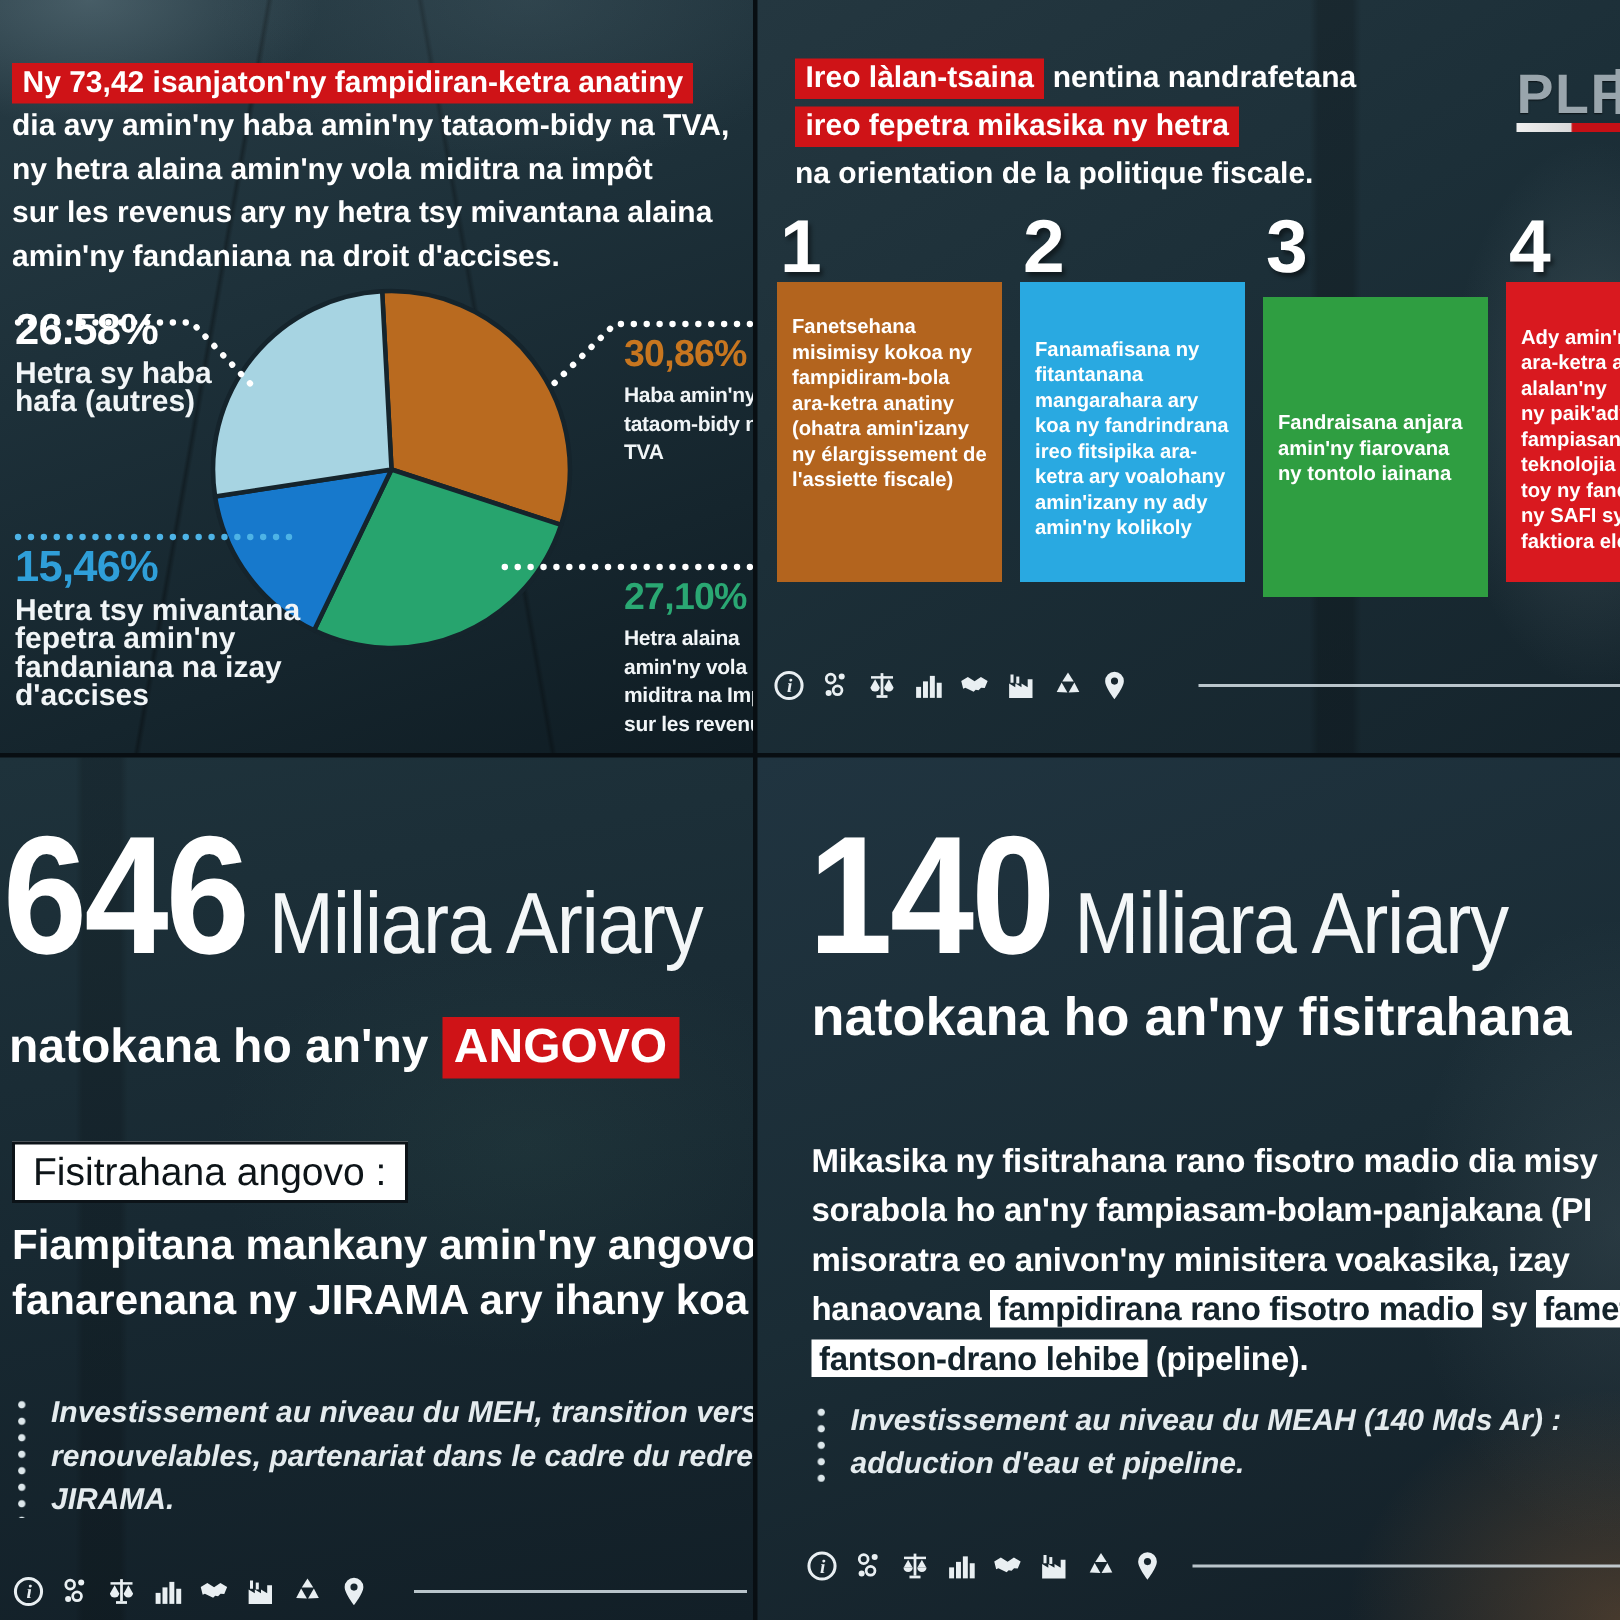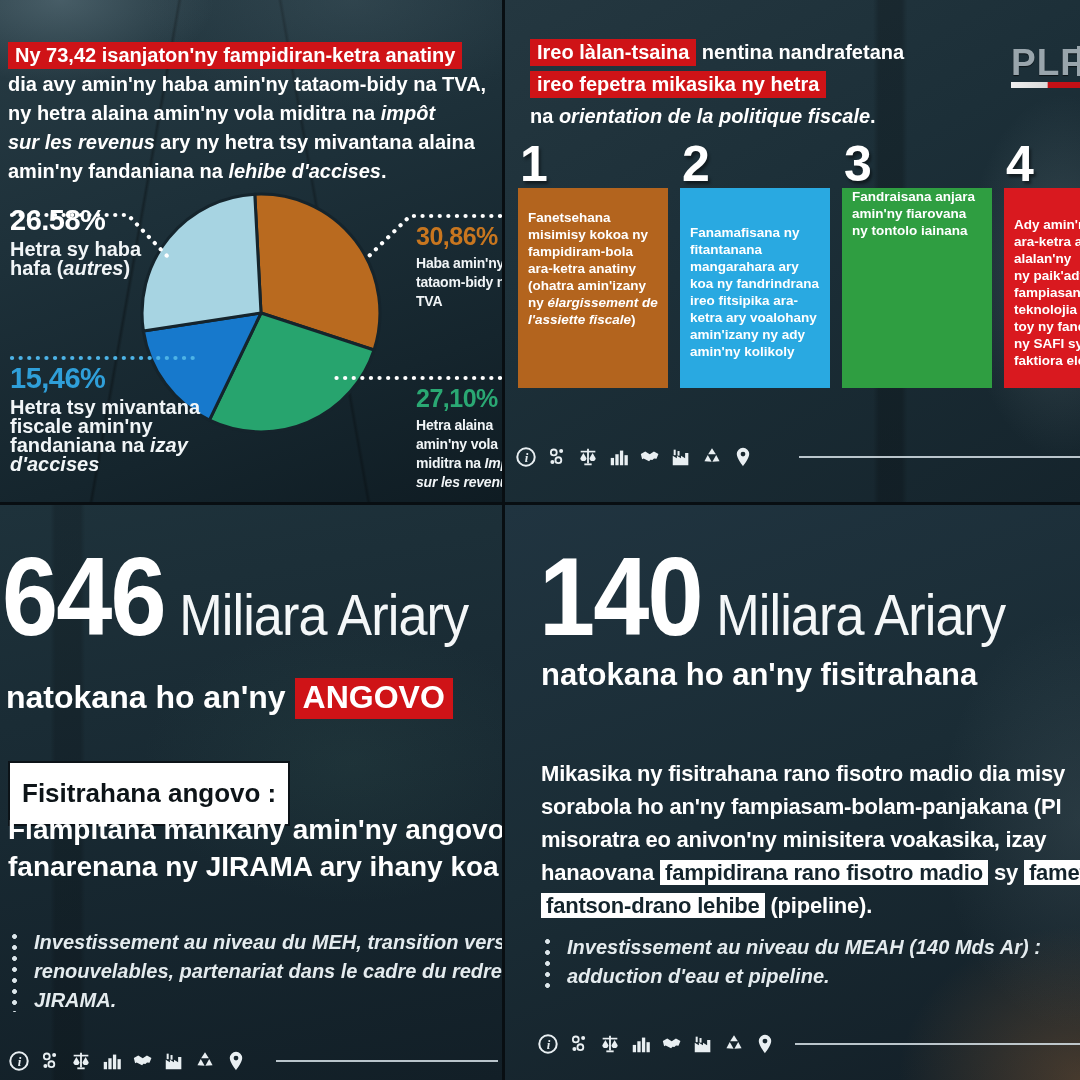--- a/index.html
+++ b/index.html
@@ -22,21 +22,21 @@
   .bl{background:
       radial-gradient(ellipse 300px 200px at 70% 45%,rgba(60,100,90,.16),transparent 70%),
       linear-gradient(90deg,transparent 10%,rgba(0,0,0,.16) 11%,rgba(0,0,0,.16) 16%,transparent 17%),
       linear-gradient(170deg,#1e323b 0%,#182932 50%,#121f27 100%);}
   .br{background:
       radial-gradient(ellipse 260px 220px at 100% 100%,rgba(190,120,60,.30),transparent 70%),
       radial-gradient(ellipse 200px 300px at 100% 55%,rgba(130,150,155,.16),transparent 70%),
       linear-gradient(160deg,#203440 0%,#1a2c35 50%,#131f27 100%);}
   
   .redhl{background:#cf1317;color:#fff;padding:2px 7px 3px;-webkit-box-decoration-break:clone;box-decoration-break:clone;}
-  .it{font-style:italic;}
+  .it{}
   .whitebox{background:#ffffff;color:#14242c;padding:0 5px;}
   .redtag{background:#cf1317;color:#fff;padding:1px 8px 4px;}
   .icon-row{position:absolute;display:flex;align-items:center;gap:9px;}
   .icn{width:22px;height:22px;display:inline-block;flex:0 0 auto;}
   .icn svg{width:22px;height:22px;display:block;}
   .rule{height:2px;background:rgba(215,226,231,.85);flex:0 0 auto;}
   .tr .icon-row{left:10px;top:446px;}
   .tr .icon-row .rule{width:290px;margin-left:36px;}
   .bl .icon-row{left:8px;top:545px;}
   .bl .icon-row .rule{width:222px;margin-left:20px;}
@@ -62,59 +62,59 @@
   .plf-bar{position:absolute;top:82px;left:506px;width:72px;height:6px;
            background:linear-gradient(90deg,#efefef 0%,#d9d9d9 50%,#c51016 52%,#c51016 100%);}
   .obox-row{position:absolute;top:140px;left:13px;display:flex;gap:12px;}
   .obox-wrap{width:150px;flex:0 0 auto;}
   .obox-num{display:block;height:48px;line-height:48px;font-size:50px;font-weight:bold;color:#fff;
             margin-left:2px;text-shadow:2px 3px 3px rgba(0,0,0,.45);}
   .obox{height:200px;padding:0 10px;box-sizing:border-box;font-size:13.5px;font-weight:bold;
         line-height:17px;color:#fff;}
   .obox.c1{background:#b3641e;padding-top:21px;}
   .obox.c2{background:#29a9e1;padding-top:36px;}
-  .obox.c3{background:#2f9e41;display:flex;flex-direction:column;justify-content:flex-start;}
+  .obox.c3{background:#2f9e41;display:flex;flex-direction:column;justify-content:center;margin-top:10px;}
   .obox.c4{background:#d9191f;padding-top:28px;white-space:pre-line;}
   
   .amount{position:absolute;display:flex;align-items:baseline;gap:16px;white-space:nowrap;
           transform:scaleX(.9);transform-origin:0 100%;}
   .amount .num{font-size:112px;font-weight:bold;line-height:1;letter-spacing:-2px;color:#fff;}
   .amount .unit{font-size:58px;font-weight:400;letter-spacing:-1px;color:#f4f7f8;}
   .ded{position:absolute;font-weight:bold;white-space:nowrap;}
   .bl .amount{top:36px;left:2px;}
   .bl .ded{top:174px;left:6px;font-size:32px;}
   .tagbox{position:absolute;top:256px;left:8px;background:#fff;color:#0d1418;border:2px solid #0c1318;
-          font-size:26px;font-weight:bold;padding:15px 12px;white-space:nowrap;}
+          font-size:26px;font-weight:normal;padding:3px 12px;white-space:nowrap;}
   .bl-body{position:absolute;top:306px;left:8px;font-size:28px;font-weight:bold;line-height:37px;
            white-space:nowrap;}
   .note{position:absolute;padding-left:22px;font-style:italic;font-weight:bold;color:#e4ebee;
         font-size:20px;line-height:29px;white-space:nowrap;}
   .dotcol{position:absolute;left:0;top:3px;bottom:3px;width:5px;background-repeat:repeat-y;
           background-size:5px 11px;
           background-image:radial-gradient(circle at 2.5px 5.5px,#dde7eb 2.1px,rgba(0,0,0,0) 2.7px);}
   .bl .note{top:423px;left:12px;}
   .br .amount{top:36px;left:34px;}
-  .br .ded{top:152px;left:36px;font-size:31px;}
+  .br .ded{top:152px;left:36px;font-size:36px;}
   .br-redline{position:absolute;top:192px;left:36px;font-size:31px;font-weight:bold;white-space:nowrap;}
   .br-body{position:absolute;top:252px;left:36px;font-size:22px;font-weight:bold;line-height:33px;
            white-space:nowrap;letter-spacing:-0.2px;}
   .br .note{top:428px;left:40px;}
 </style>
 </head>
 <body>
 
 <div class="canvas">
 
   <section class="quad tl">
     <div class="tl-head">
       <div><span class="redhl">Ny 73,42 isanjaton'ny fampidiran-ketra anatiny</span></div>
       <div class="hline"><span>dia avy amin'ny haba amin'ny tataom-bidy na TVA,</span></div>
       <div class="hline"><span>ny hetra alaina amin'ny vola miditra na </span><span class="it">impôt</span></div>
       <div class="hline"><span class="it">sur les revenus</span><span> ary ny hetra tsy mivantana alaina</span></div>
-      <div class="hline"><span>amin'ny fandaniana na </span><span class="it">lehibe d'accises</span><span>.</span></div>
+      <div class="hline"><span>amin'ny fandaniana na </span><span class="it">droit d'accises</span><span>.</span></div>
     </div>
 
     <svg class="pie-svg" viewBox="0 0 244 244">
       <g transform="rotate(-3 122 122)" stroke="#15242c" stroke-width="3" stroke-linejoin="round">
         <path d="M122 122 L122 4 A118 118 0 0 1 232.05 164.48 Z" fill="#b96a1f"></path>
         <path d="M122 122 L232.05 164.48 A118 118 0 0 1 65.34 225.51 Z" fill="#27a46e"></path>
         <path d="M122 122 L65.34 225.51 A118 118 0 0 1 4.58 133.72 Z" fill="#1779cc"></path>
         <path d="M122 122 L4.58 133.72 A118 118 0 0 1 122 4 Z" fill="#a7d4e2"></path>
       </g>
     </svg>
@@ -140,21 +140,21 @@
         <div>Haba amin'ny</div>
         <div>tataom-bidy na</div>
         <div>TVA</div>
       </div>
     </div>
 
     <div class="plabel" style="left:10px;top:362px;">
       <div class="pct pct-accises">15,46%</div>
       <div class="sub">
         <div>Hetra tsy mivantana</div>
-        <div>fiscale amin'ny</div>
+        <div>fepetra amin'ny</div>
         <div><span>fandaniana na </span><span class="it">izay</span></div>
         <div><span class="it">d'accises</span></div>
       </div>
     </div>
 
     <div class="plabel right" style="left:416px;top:384px;">
       <div class="pct pct-revenus">27,10%</div>
       <div class="sub">
         <div>Hetra alaina</div>
         <div>amin'ny vola</div>

